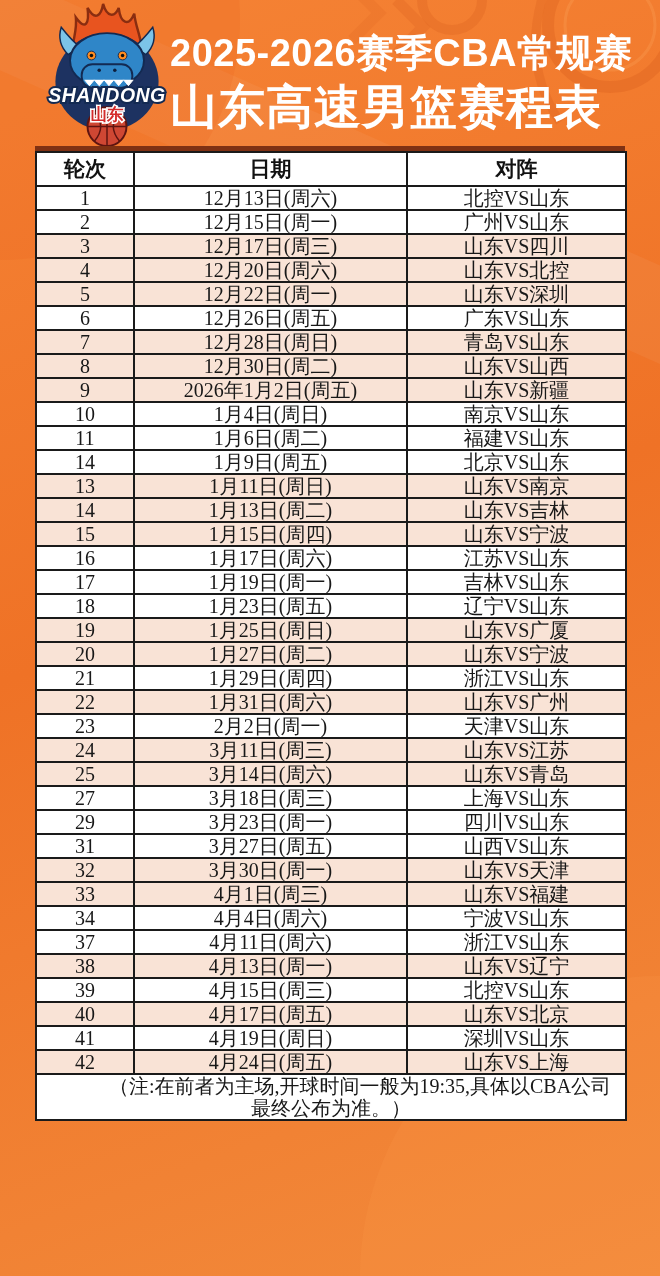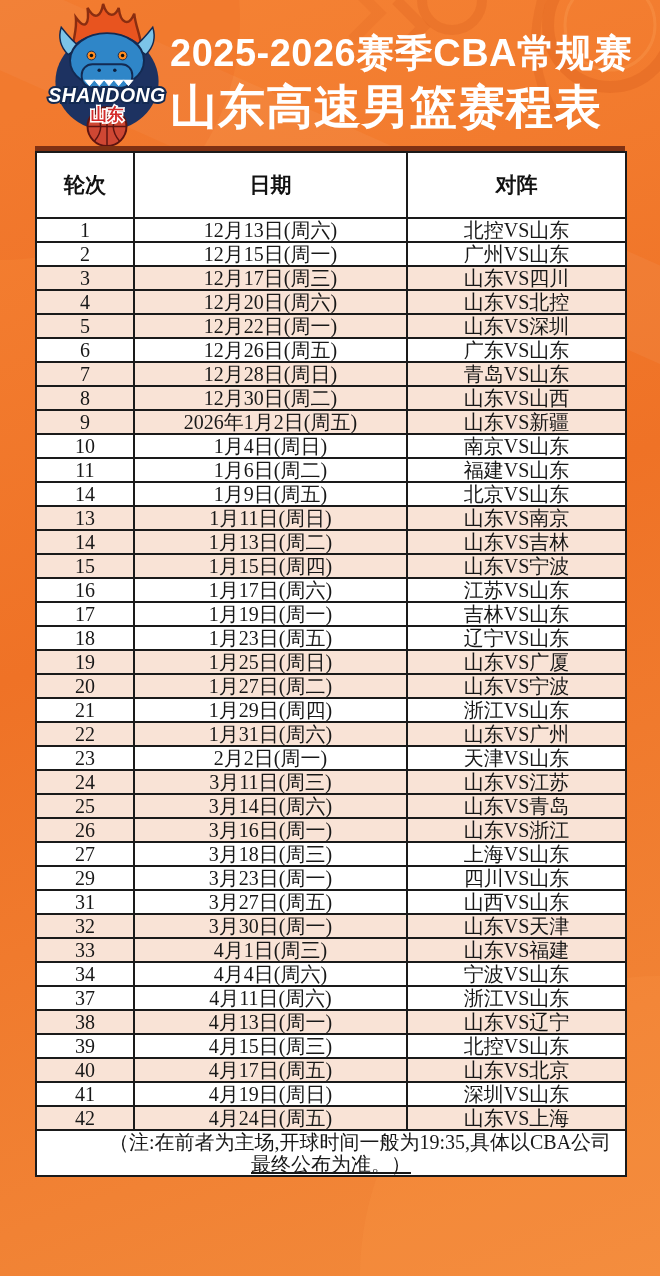--- a/index.html
+++ b/index.html
@@ -24,39 +24,39 @@
     table-layout:fixed;
     background:#ffffff;
     border:2px solid #1a1a1a;
     border-top:none;
   }
   table.schedule th{
     height:32px;
     font-family:"Liberation Sans", sans-serif;
     font-weight:700;font-size:21px;color:#111;
     border:2px solid #1a1a1a;
-    padding:16px;text-align:center;background:#ffffff;
+    padding:0;text-align:center;background:#ffffff;
   }
   table.schedule td{
     height:22px;
     font-family:"Liberation Serif","DejaVu Serif", serif;
     font-size:20px;color:#181818;line-height:22px;
     border:2px solid #1a1a1a;
     padding:0 2px;text-align:center;background:#ffffff;
     overflow:hidden;white-space:nowrap;
   }
   table.schedule tr.shaded td{background:#f9e3d6;}
   td.note-cell{
     height:auto;text-align:left;
     padding:5px 10px 9px 8px;
     font-size:21px;line-height:26px;white-space:normal;
     background:#ffffff;
   }
   .note-l1{text-indent:58px;}
-  .note-l2{text-indent:0;text-decoration:underline;}
+  .note-l2{text-indent:0;}
 </style>
 </head>
 <body>
 
 <svg class="decor" width="660" height="1276" viewBox="0 0 660 1276" aria-hidden="true">
   <circle cx="610" cy="25" r="62" fill="none" stroke="#d95f1c" stroke-width="12" opacity="0.35"></circle>
   <circle cx="610" cy="25" r="45" fill="none" stroke="#ffb067" stroke-width="3" opacity="0.22"></circle>
   <path d="M548,-20 Q518,60 560,122" fill="none" stroke="#d95f1c" stroke-width="9" opacity="0.28"></path>
   <circle cx="452" cy="0" r="30" fill="none" stroke="#d95f1c" stroke-width="10" opacity="0.28"></circle>
   <path d="M396,0 l27,27 l-27,27" fill="none" stroke="#dd6420" stroke-width="11" opacity="0.3"></path>
@@ -231,25 +231,20 @@
         <tr class="shaded">
           <td>24</td>
           <td>3月11日(周三)</td>
           <td>山东VS江苏</td>
         </tr>
         <tr class="shaded">
           <td>25</td>
           <td>3月14日(周六)</td>
           <td>山东VS青岛</td>
         </tr>
-        <tr class="shaded">
-          <td>26</td>
-          <td>3月16日(周一)</td>
-          <td>山东VS浙江</td>
-        </tr>
         <tr>
           <td>27</td>
           <td>3月18日(周三)</td>
           <td>上海VS山东</td>
         </tr>
         <tr>
           <td>29</td>
           <td>3月23日(周一)</td>
           <td>四川VS山东</td>
         </tr>

